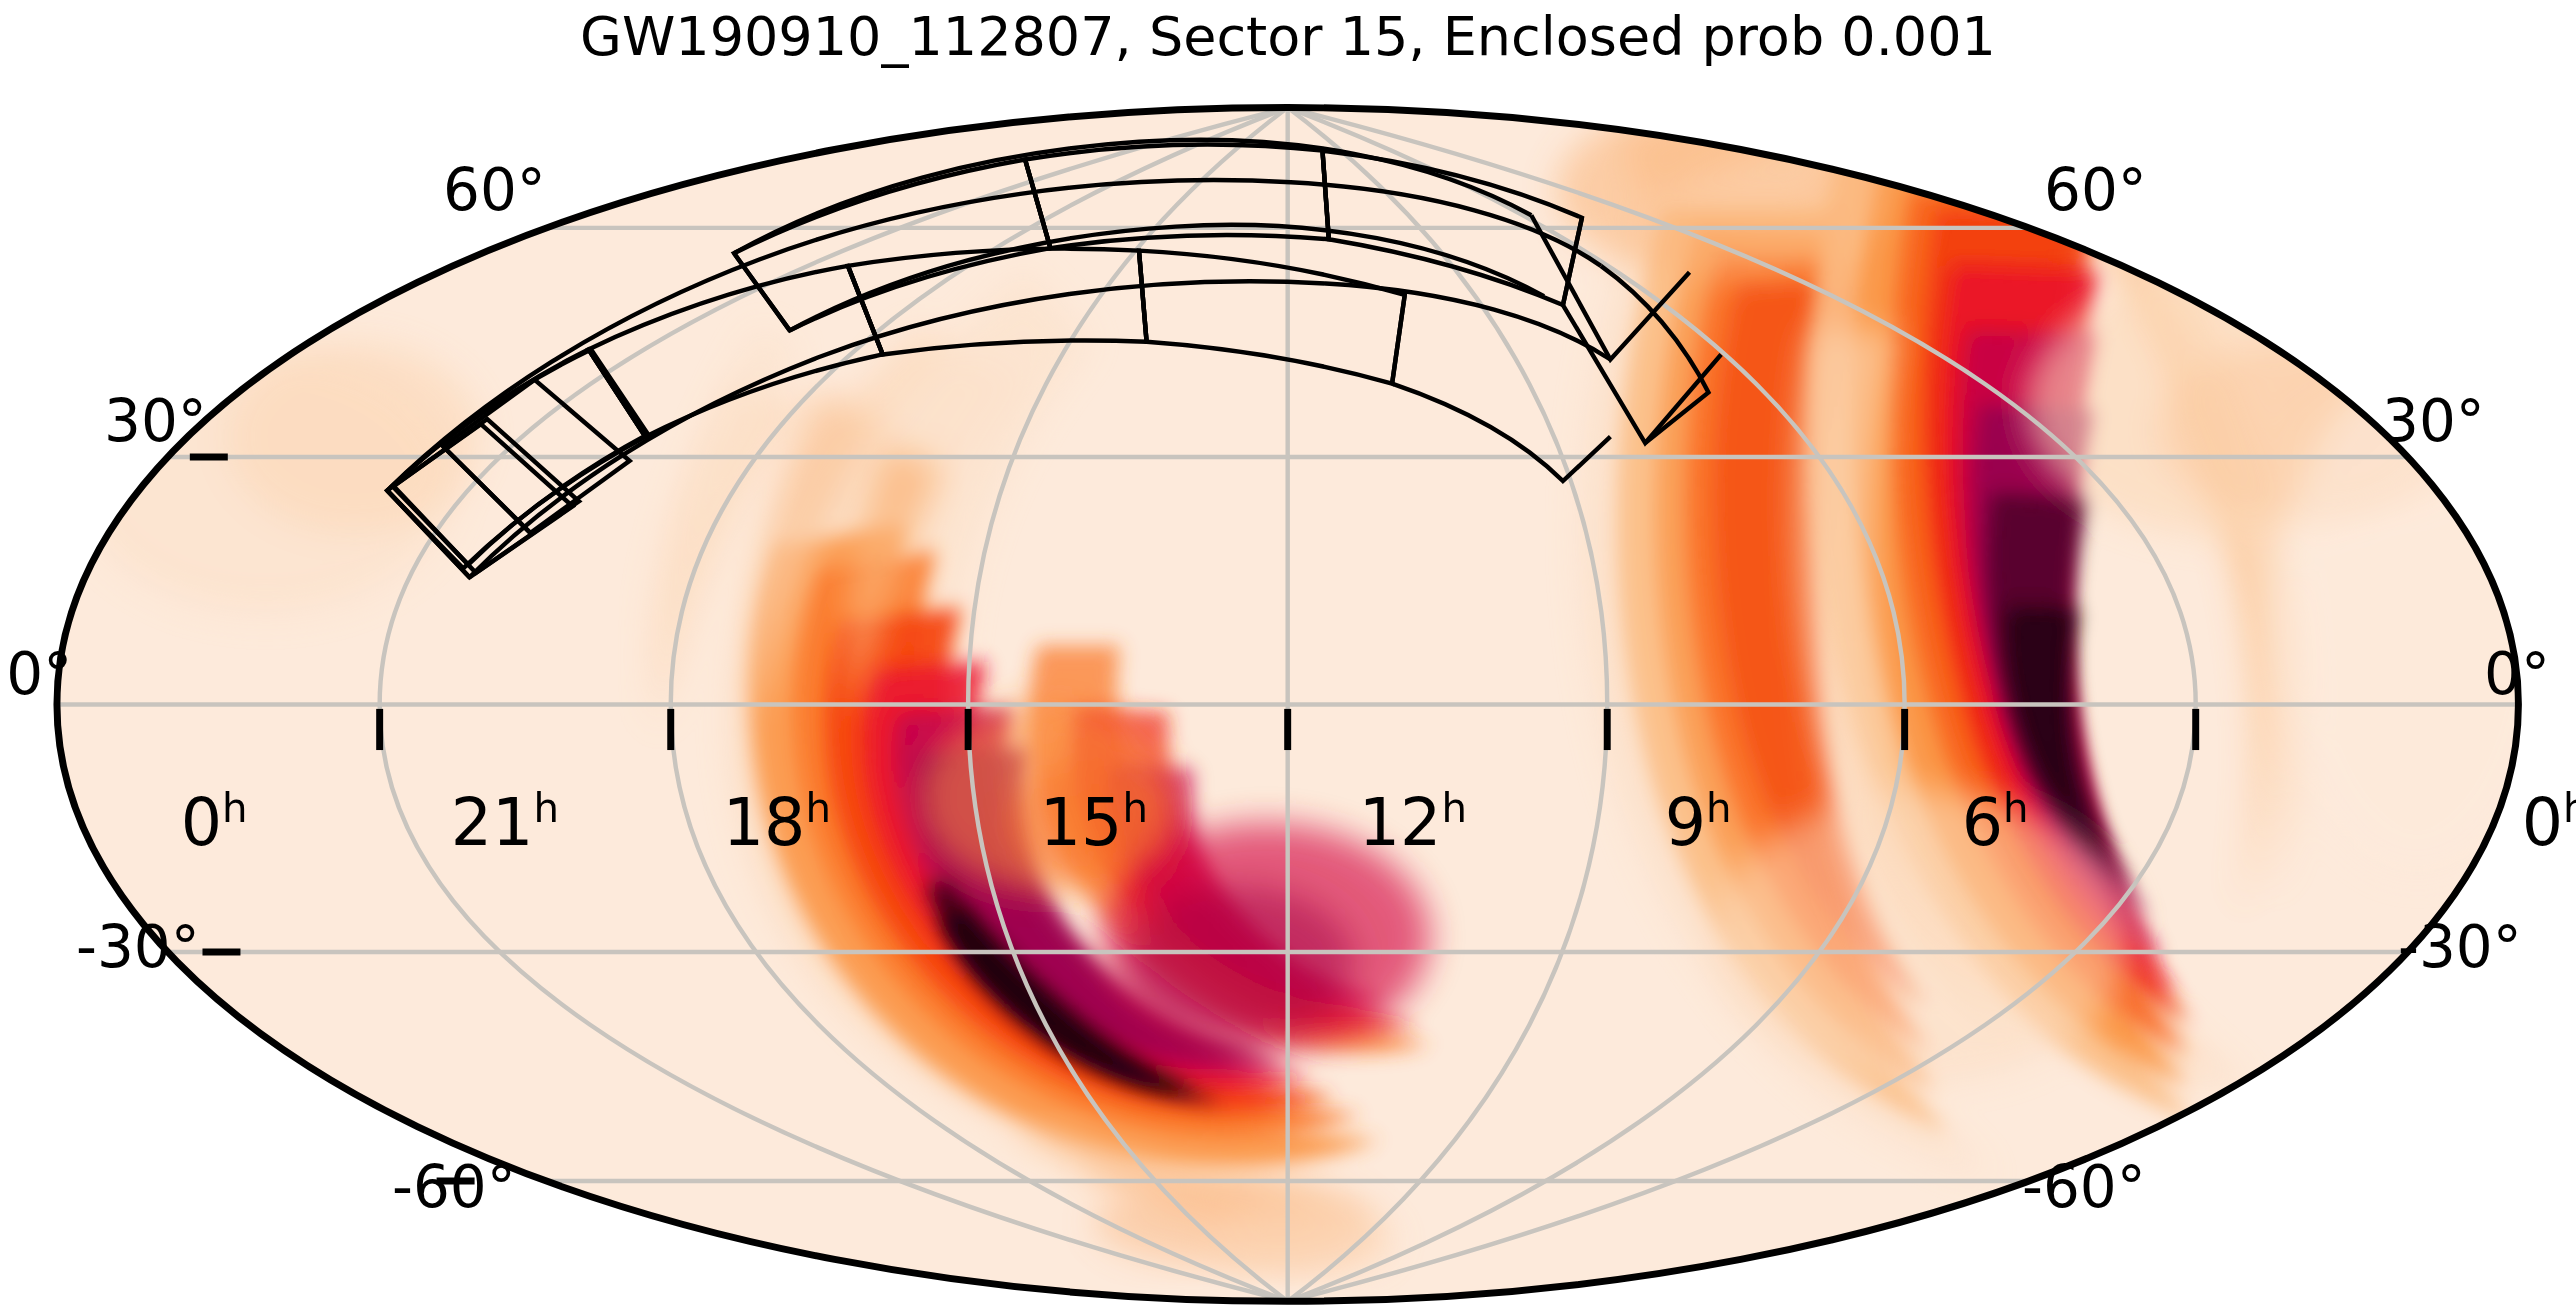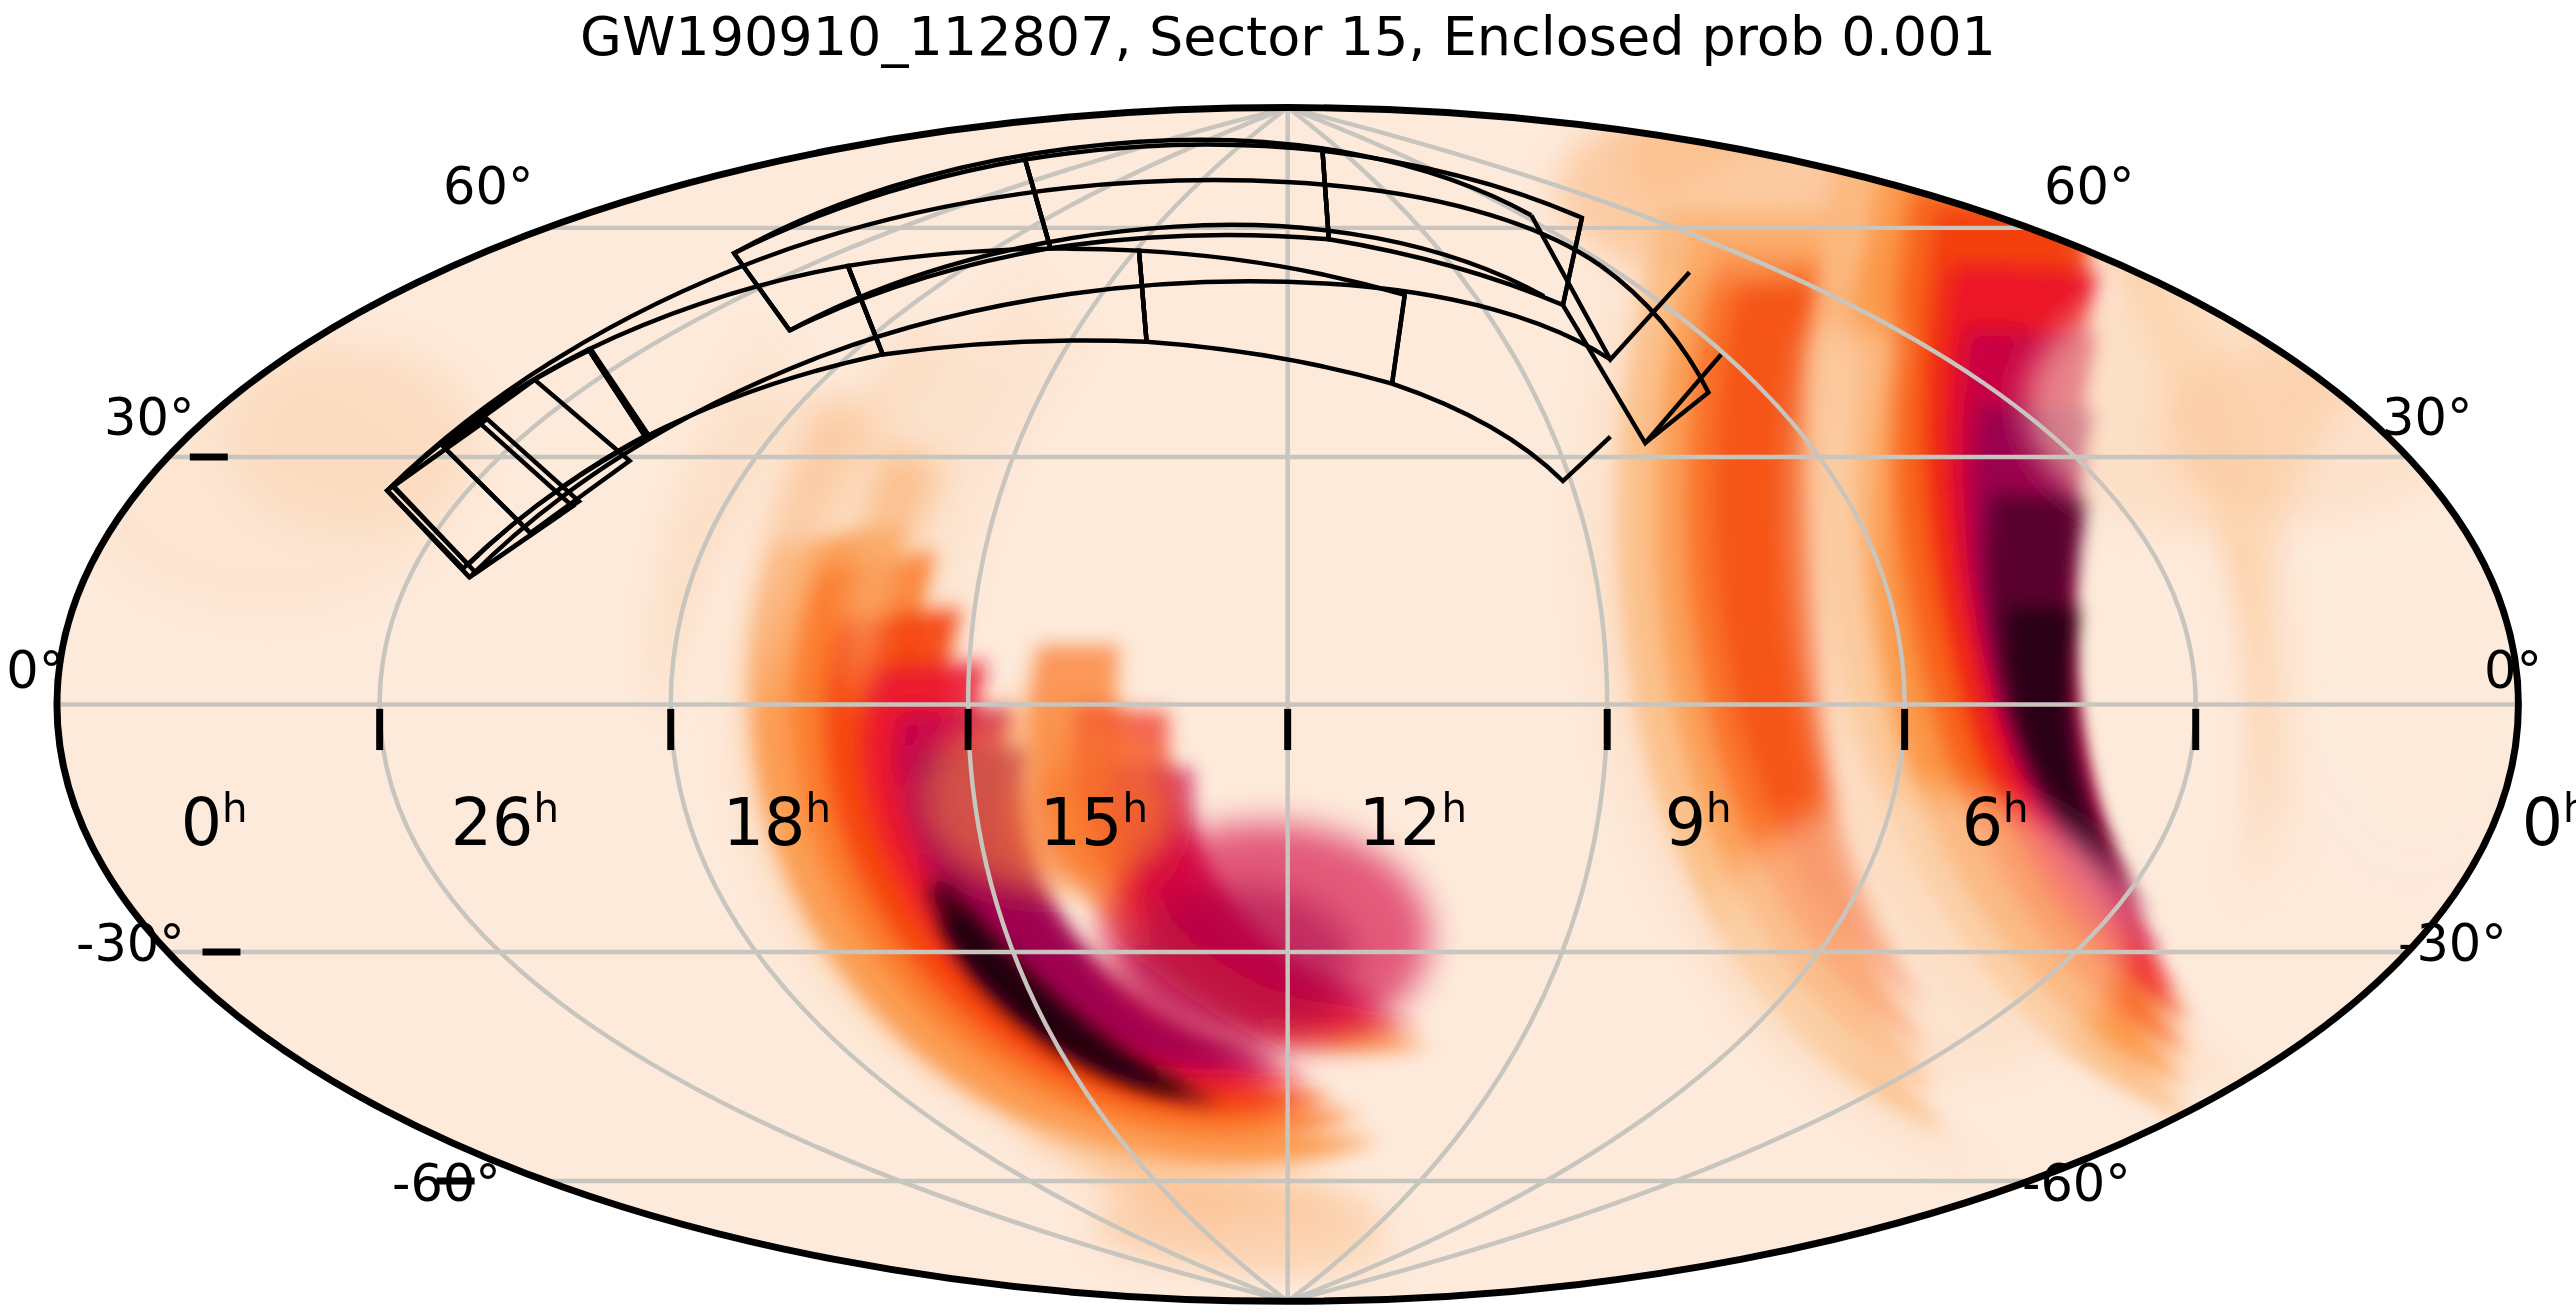--- a/index.html
+++ b/index.html
@@ -17,21 +17,21 @@
     color:#000000;
     letter-spacing:0px;
     white-space:pre;
     font-family:"DejaVu Sans","Liberation Sans",sans-serif;
   }
 
   #skysvg{position:absolute;left:0;top:0;width:2576px;height:1314px;}
 
   .axlabel{
     position:absolute;
-    font-size:51px;
+    font-size:58px;
     color:#000000;
     white-space:pre;
     font-family:"DejaVu Sans","Liberation Sans",sans-serif;
     line-height:1;
   }
   .ralabel{
     position:absolute;
     font-size:65px;
     color:#000000;
     white-space:pre;
@@ -263,21 +263,21 @@
   <div class="axlabel" style="left:2044px;top:161px;">60°</div>
   <div class="axlabel" style="left:2382px;top:392px;">30°</div>
   <div class="axlabel" style="left:2484px;top:645px;">0°</div>
   <div class="axlabel" style="left:2398px;top:918px;">-30°</div>
   <div class="axlabel" style="left:2022px;top:1158px;">-60°</div>
 
   <div class="ralabel" style="left:98px;top:725px;">
     <span>0</span><sup>h</sup>
   </div>
   <div class="ralabel" style="left:368px;top:725px;">
-    <span>26</span><sup>h</sup>
+    <span>21</span><sup>h</sup>
   </div>
   <div class="ralabel" style="left:640px;top:725px;">
     <span>18</span><sup>h</sup>
   </div>
   <div class="ralabel" style="left:957px;top:725px;">
     <span>15</span><sup>h</sup>
   </div>
   <div class="ralabel" style="left:1276px;top:725px;">
     <span>12</span><sup>h</sup>
   </div>

